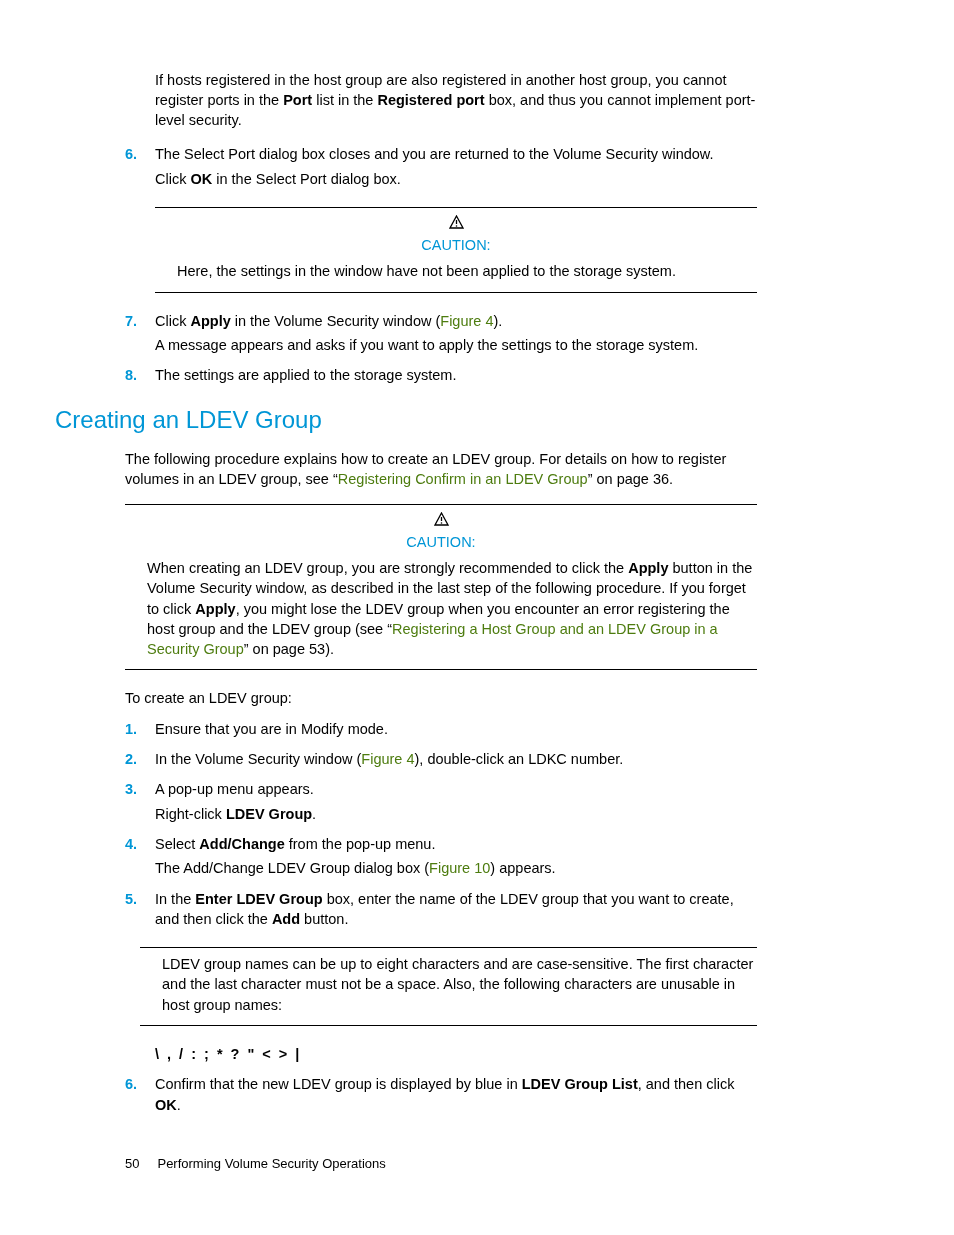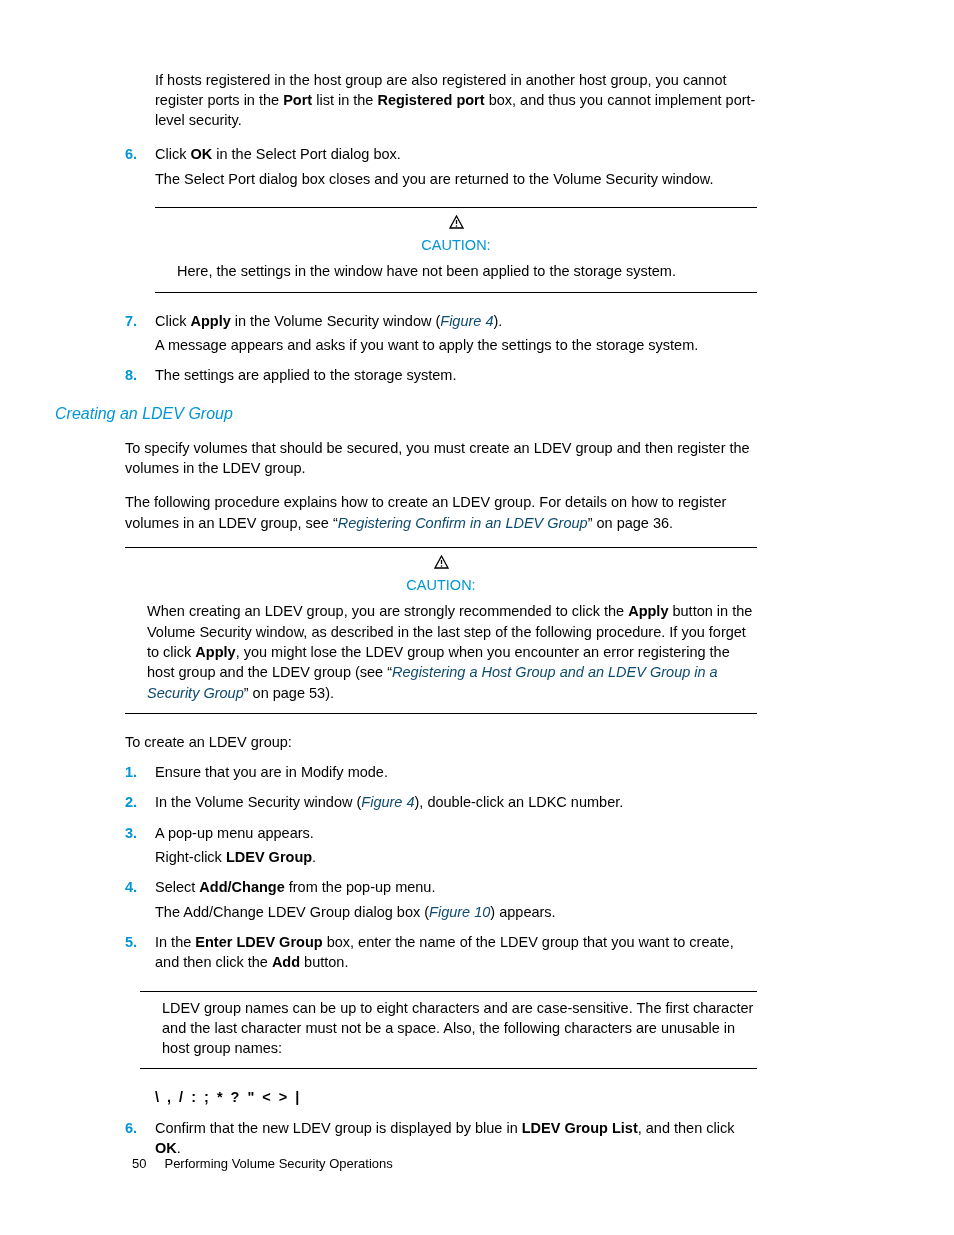--- a/index.html
+++ b/index.html
@@ -69,42 +69,40 @@
   }
   .admon-head .label {
     color: #0096d6;
     font-size: 14.5px;
   }
   .admon-body {
     margin-left: 22px;
   }
   .h2 {
     color: #0096d6;
-    font-size: 16px;
+    font-size: 24px;
     font-weight: normal;
     margin: 12px 0 12px 0;
-    font-style: italic;
   }
   .link {
-    color: #0c4a6e;
-    font-style: italic;
+    color: #4d7c0f;
   }
   .bold {
     font-weight: bold;
   }
   .chars {
     font-family: Arial, sans-serif;
     letter-spacing: 2px;
     font-weight: bold;
     margin: 14px 0 10px 30px;
   }
   .footer {
     position: absolute;
     bottom: 62px;
-    left: 132px;
+    left: 125px;
     font-size: 13px;
     display: flex;
     align-items: baseline;
     gap: 18px;
   }
   .footer .pgnum {
     font-size: 13px;
   }
   svg { display: block; }
 </style>
@@ -115,22 +113,22 @@
   <div class="content">
 
     <p class="para-indent">
       <span>If hosts registered in the host group are also registered in another host group, you cannot register ports in the </span><span class="bold">Port</span><span> list in the </span><span class="bold">Registered port</span><span> box, and thus you cannot implement port-level security.</span>
     </p>
 
     <ol class="ol-cont">
       <li>
         <span class="num">6.</span>
         <div class="li-body">
+          <p>The Select Port dialog box closes and you are returned to the Volume Security window.</p>
           <p><span>Click </span><span class="bold">OK</span><span> in the Select Port dialog box.</span></p>
-          <p>The Select Port dialog box closes and you are returned to the Volume Security window.</p>
         </div>
       </li>
     </ol>
 
     <div class="admon">
       <div class="admon-head">
         <span class="icon">
           <svg width="15" height="14" viewBox="0 0 15 14">
               <path d="M7.5 1 L14 13 L1 13 Z" fill="none" stroke="#000" stroke-width="1.3"></path>
               <line x1="7.5" y1="5" x2="7.5" y2="9" stroke="#000" stroke-width="1.3"></line>
@@ -156,21 +154,20 @@
           <p>The settings are applied to the storage system.</p>
         </div>
       </li>
     </ol>
 
   </div>
 
   <h2 class="h2">Creating an LDEV Group</h2>
 
   <div class="content">
-    <p style="margin:0 0 14px 0;">To specify volumes that should be secured, you must create an LDEV group and then register the volumes in the LDEV group.</p>
     <p style="margin:0 0 14px 0;">
       <span>The following procedure explains how to create an LDEV group. For details on how to register volumes in an LDEV group, see “</span><span class="link">Registering Confirm in an LDEV Group</span><span>” on page 36.</span>
     </p>
 
     <div class="admon" style="margin-left:0;">
       <div class="admon-head">
         <span class="icon">
           <svg width="15" height="14" viewBox="0 0 15 14">
               <path d="M7.5 1 L14 13 L1 13 Z" fill="none" stroke="#000" stroke-width="1.3"></path>
               <line x1="7.5" y1="5" x2="7.5" y2="9" stroke="#000" stroke-width="1.3"></line>

